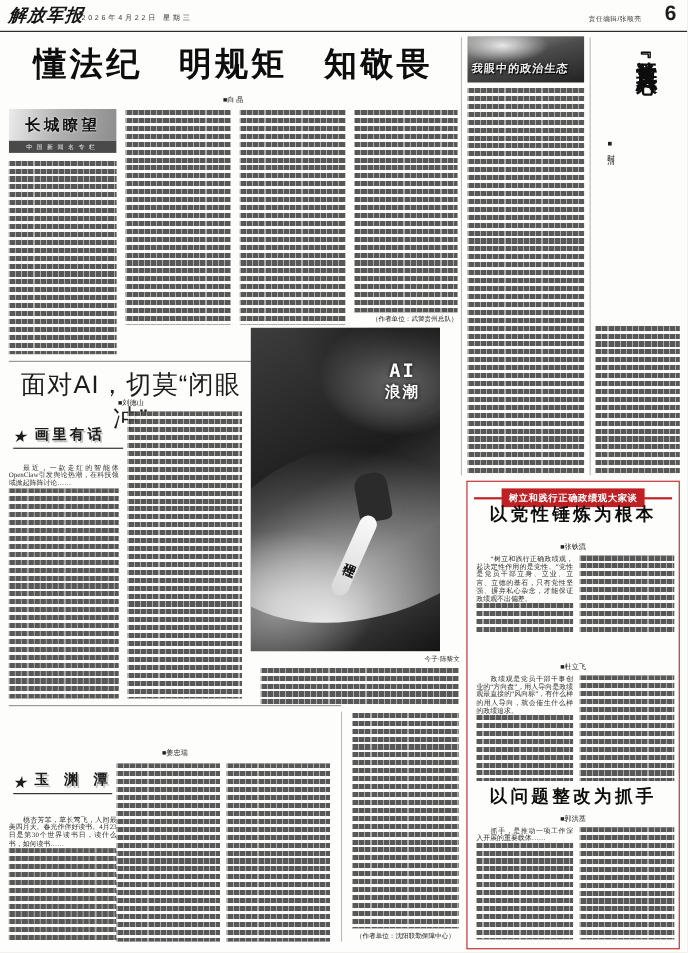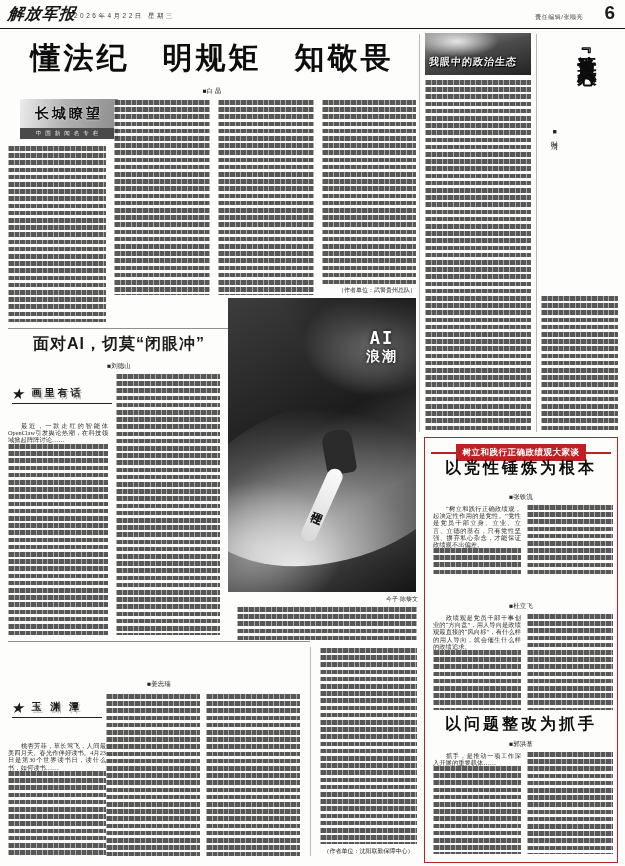--- a/index.html
+++ b/index.html
@@ -20,36 +20,36 @@
            text-indent:13px;overflow:hidden;}
   
   .masthead{font-family:"DejaVu Serif",serif;font-weight:bold;font-style:italic;
             font-size:16px;transform:skewX(-6deg);letter-spacing:1px;color:#161616;}
   .dateline{font-size:6.5px;letter-spacing:2.5px;color:#3a3a3a;}
   .section-title{font-size:21px;font-weight:900;letter-spacing:9px;color:#0f0f0f;}
   .editor{font-size:6px;color:#3a3a3a;letter-spacing:.5px;}
   .pagenum{font-size:19px;font-weight:900;}
   
   .h-top{font-size:30px;font-weight:900;letter-spacing:3px;color:#0d0d0d;}
-  .h-ai{font-size:16px;font-weight:700;letter-spacing:1px;}
+  .h-ai{font-size:23px;font-weight:400;letter-spacing:1px;}
   .h-read{font-size:24px;font-weight:900;letter-spacing:9px;}
   .byline{font-size:6.5px;color:#222;}
   
   .gw-logo{width:98px;height:40px;display:flex;flex-direction:column;overflow:hidden;}
   .gw-main{flex:1;display:flex;align-items:center;justify-content:center;
            background:linear-gradient(100deg,#ececec,#b3b3b3 45%,#8d8d8d);
            font-size:14px;font-weight:900;letter-spacing:3px;color:#101010;
            text-shadow:0 0 2px #fff;}
   .gw-sub{height:11px;background:#4a4a4a;color:#eee;font-size:5.5px;letter-spacing:4px;
           display:flex;align-items:center;justify-content:center;}
   .collogo{display:flex;align-items:flex-end;gap:6px;border-bottom:1.5px solid #222;
            padding-bottom:3px;}
   .collogo .star{font-size:15px;line-height:13px;transform:skewX(-12deg);}
-  .collogo .txt{font-size:10px;font-weight:900;letter-spacing:3px;
-                text-shadow:1.5px 1.5px 0 #c2c2c2;}
+  .collogo .txt{font-size:13px;font-weight:900;letter-spacing:3px;
+                text-shadow:1.5px 1.5px 0 #c2c2c2;font-family:Liberation Mono, monospace;}
   
   .photo-banner{width:106px;height:42px;position:relative;overflow:hidden;
      background:radial-gradient(60px 22px at 30% 20%, #e7e7e7, transparent 70%),
                 linear-gradient(165deg,#9a9a9a 0%,#4c4c4c 45%,#222 100%);}
   .photo-banner .t{position:absolute;left:4px;bottom:6px;font-size:10px;font-weight:900;
      color:#f2f2f2;letter-spacing:1px;text-shadow:1px 1px 0 #000,0 0 3px #000;
      transform:skewX(-5deg);}
   .vheadline{writing-mode:vertical-rl;font-size:19px;font-weight:900;letter-spacing:1px;
              color:#0d0d0d;}
   .vbyline{writing-mode:vertical-rl;font-size:7px;color:#222;}
@@ -92,21 +92,21 @@
 
   <div class="abs masthead" style="left:8px;top:4px;">解放军报</div>
   <div class="abs dateline" style="left:74px;top:12px;">2026年4月22日 星期三</div>
   <div class="abs editor" style="right:42px;top:13px;">责任编辑/张顺亮</div>
   <div class="abs pagenum" style="right:10px;top:2px;">6</div>
   <div class="abs" style="left:0;top:28px;width:625px;height:1px;background:#161616;"></div>
 
   <div class="abs h-top center" style="left:8px;top:38px;width:408px;">懂法纪　明规矩　知敬畏</div>
   <div class="abs byline center" style="left:8px;top:87px;width:408px;">■白 晶</div>
 
-  <div class="abs gw-logo" style="left:20px;top:99px;">
+  <div class="abs gw-logo" style="left:8px;top:99px;">
     <div class="gw-main">长城瞭望</div>
     <div class="gw-sub">中国新闻名专栏</div>
   </div>
 
   <div class="abs greek" style="left:8px;top:146px;width:98px;height:176px;"></div>
   <div class="abs greek" style="left:114px;top:100px;width:96px;height:195px;"></div>
   <div class="abs greek" style="left:218px;top:100px;width:96px;height:195px;"></div>
   <div class="abs greek" style="left:322px;top:100px;width:94px;height:184px;"></div>
   <div class="abs attr" style="left:322px;top:286px;width:94px;text-align:right;">（作者单位：武警贵州总队）</div>
   <div class="abs hr" style="left:8px;top:328px;width:222px;"></div>
@@ -129,21 +129,21 @@
     <span class="star">★</span>
     <span class="txt">画里有话</span>
   </div>
 
   <div class="abs bodycol" style="left:8px;top:422px;width:100px;height:213px;">
     <div class="cn-body" style="max-height:43px;">最近，一款走红的智能体OpenClaw引发舆论热潮，在科技领域掀起阵阵讨论……</div>
     <div class="greek"></div>
   </div>
   <div class="abs greek" style="left:116px;top:374px;width:104px;height:261px;"></div>
 
-  <div class="abs illu" style="left:228px;top:298px;width:188px;height:294px;">
+  <div class="abs illu" style="left:228px;top:298px;width:172px;height:294px;">
     <div class="crest"></div>
     <div class="wave"></div>
     <div class="ai-label">
       <div class="l1">AI</div>
       <div class="l2">浪潮</div>
     </div>
     <div class="figure"></div>
     <div class="board">
       <span class="bt">理性</span>
     </div>

